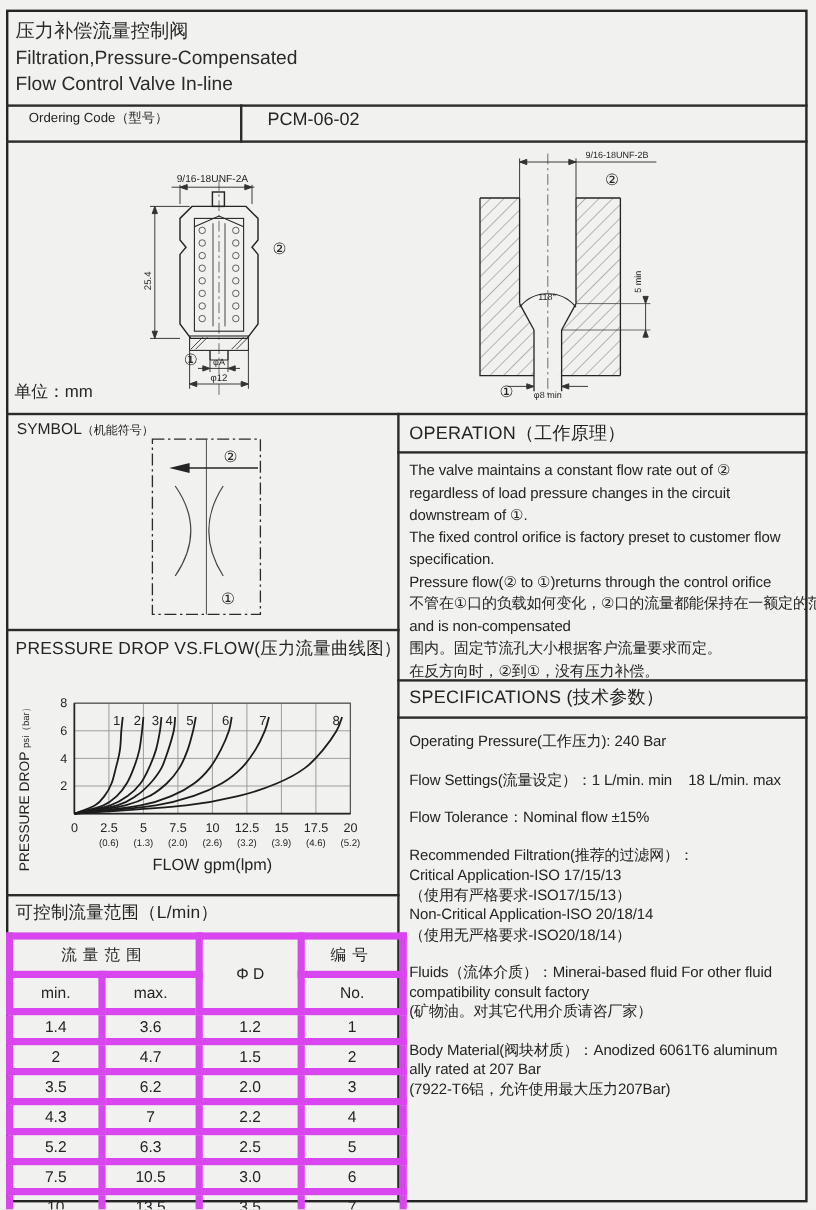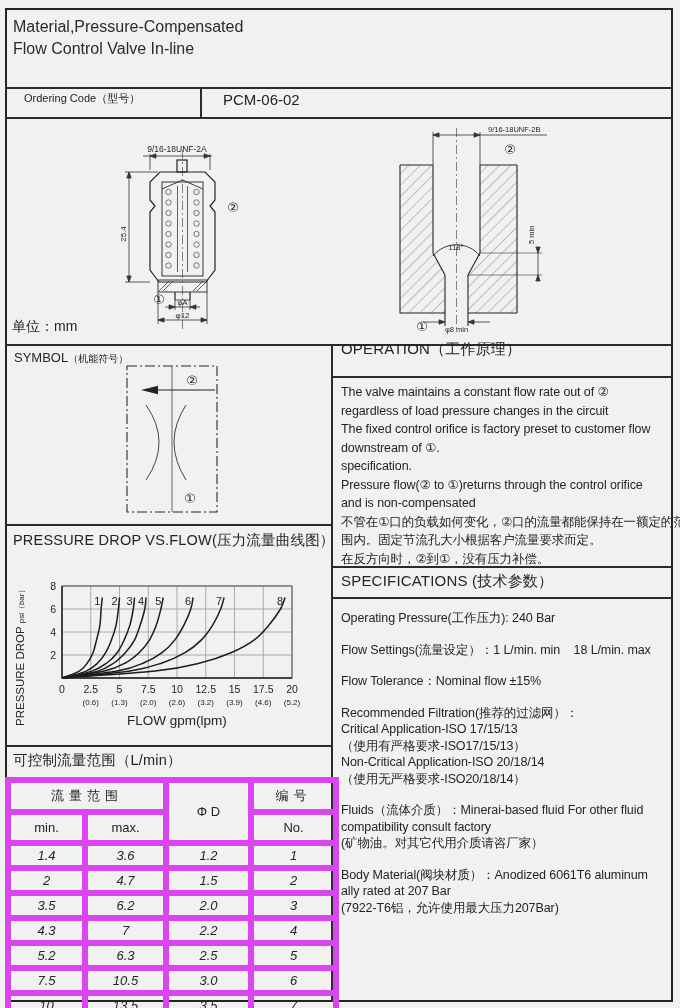--- a/index.html
+++ b/index.html
@@ -15,33 +15,34 @@
   .sec-head{position:absolute;font-size:15px;letter-spacing:.2px;}
   .sym-head{position:absolute;left:14px;top:350px;font-size:13px;}
   .sym-head .small{font-size:10px;}
   .op-text{position:absolute;left:341px;top:383px;width:330px;font-size:12.5px;line-height:18.5px;}
   .op-text div{white-space:pre;letter-spacing:-0.1px;}
   .spec-text{position:absolute;left:341px;top:610px;width:332px;font-size:12.5px;}
   .spec-block{margin-bottom:15px;}
   .spec-block div{white-space:pre;line-height:16.5px;letter-spacing:-0.1px;}
   table.flow{position:absolute;left:5px;top:777px;width:328px;border-collapse:collapse;table-layout:fixed;}
   table.flow td{border:6px solid #d946ef;text-align:center;font-size:13px;padding:0;}
-  tr.hrow1 td{height:26px;} tr.hrow2 td{height:25px;} tr.drow td{height:19px;font-style:italic;}
+  tr.hrow1 td{height:26px;} tr.hrow2 td{height:25px;} tr.drow td{height:19px;}
   td.ls{letter-spacing:5px;}
   svg text{fill:#242424;}
   .dwg{position:absolute;}
 </style>
 </head>
 <body>
 
 <div class="page">
   <div class="frame"></div>
 
   <div class="title-block">
-    <div>Material,Pressure-Compensated</div>
+    <div>压力补偿流量控制阀</div>
+    <div>Filtration,Pressure-Compensated</div>
     <div>Flow Control Valve In-line</div>
   </div>
 
   <div class="hline" style="left:5px;top:87px;width:668px;"></div>
   <div class="ord-label">Ordering Code（型号）</div>
   <div class="vline" style="left:200px;top:87px;height:32px;"></div>
   <div class="ord-code">PCM-06-02</div>
   <div class="hline" style="left:5px;top:117px;width:668px;"></div>
 
   <svg class="dwg" style="left:115px;top:142px;" width="150" height="192" viewBox="0 0 150 192">
@@ -302,31 +303,31 @@
         </tr>
         <tr class="drow">
           <td>13</td>
           <td>18</td>
           <td>4.0</td>
           <td>8</td>
         </tr>
       </tbody>
   </table>
 
-  <div class="sec-head" style="left:341px;top:340px;text-align:center;">OPERATION（工作原理）</div>
+  <div class="sec-head" style="left:341px;top:352px;text-align:center;">OPERATION（工作原理）</div>
   <div class="hline" style="left:331px;top:376px;width:342px;"></div>
   <div class="op-text">
       <div>The valve maintains a constant flow rate out of ②</div>
       <div>regardless of load pressure changes in the circuit</div>
+      <div>downstream of ①.</div>
       <div>The fixed control orifice is factory preset to customer flow</div>
-      <div>downstream of ①.</div>
       <div>specification.</div>
       <div>Pressure flow(② to ①)returns through the control orifice</div>
+      <div>不管在①口的负载如何变化，②口的流量都能保持在一额定的范</div>
       <div>and is non-compensated</div>
-      <div>不管在①口的负载如何变化，②口的流量都能保持在一额定的范</div>
       <div>围内。固定节流孔大小根据客户流量要求而定。</div>
       <div>在反方向时，②到①，没有压力补偿。</div>
     </div>
 
   <div class="hline" style="left:331px;top:566px;width:342px;"></div>
   <div class="sec-head" style="left:341px;top:572px;">SPECIFICATIONS (技术参数）</div>
   <div class="hline" style="left:331px;top:597px;width:342px;"></div>
   <div class="spec-text">
       <div class="spec-block">
         <div>Operating Pressure(工作压力): 240 Bar</div>

